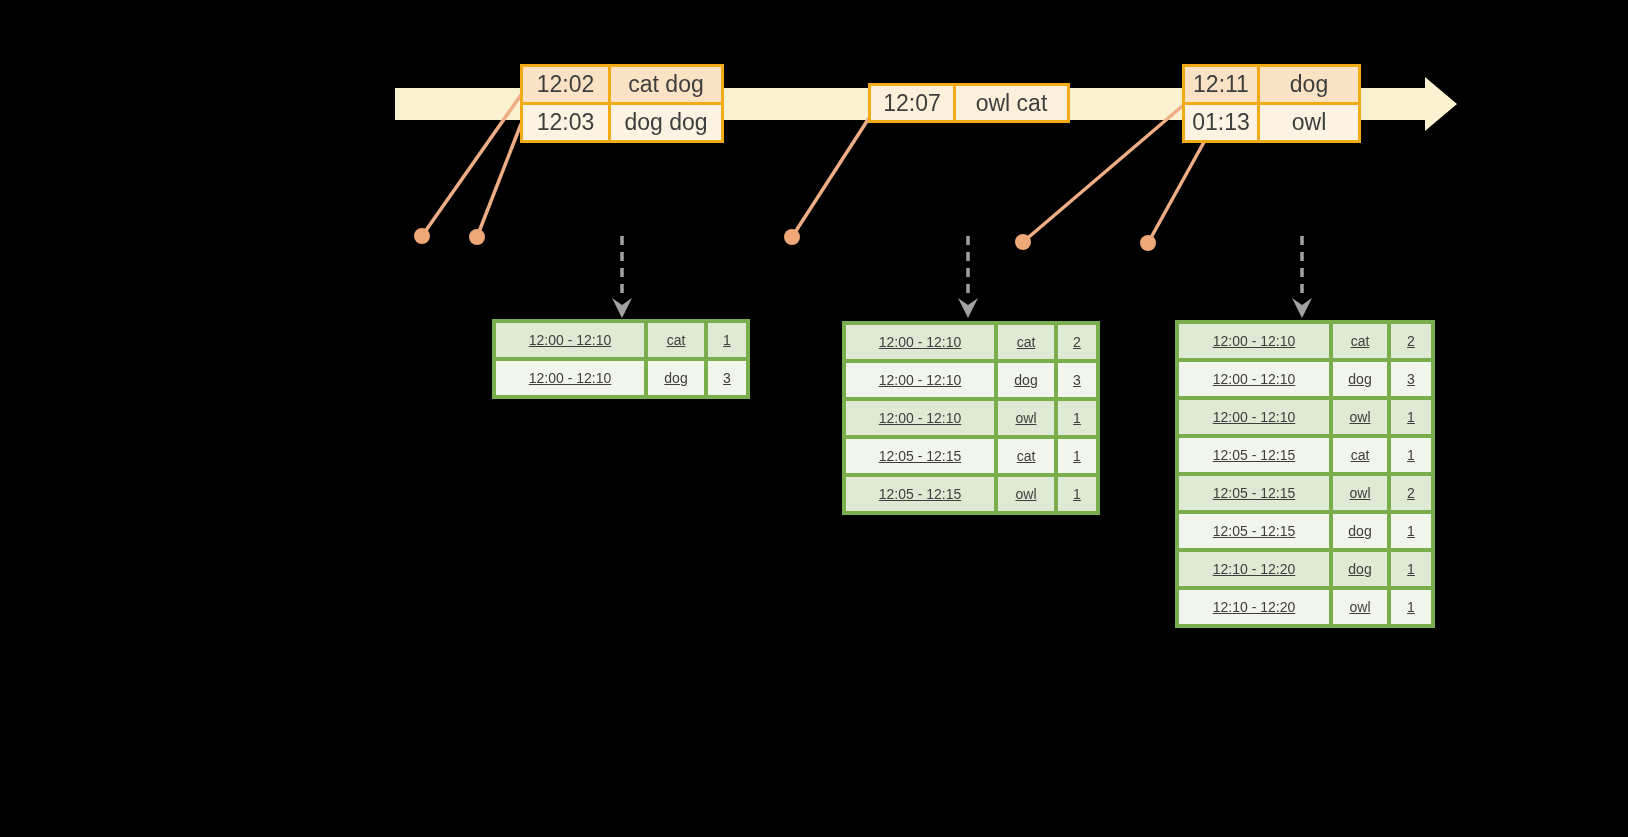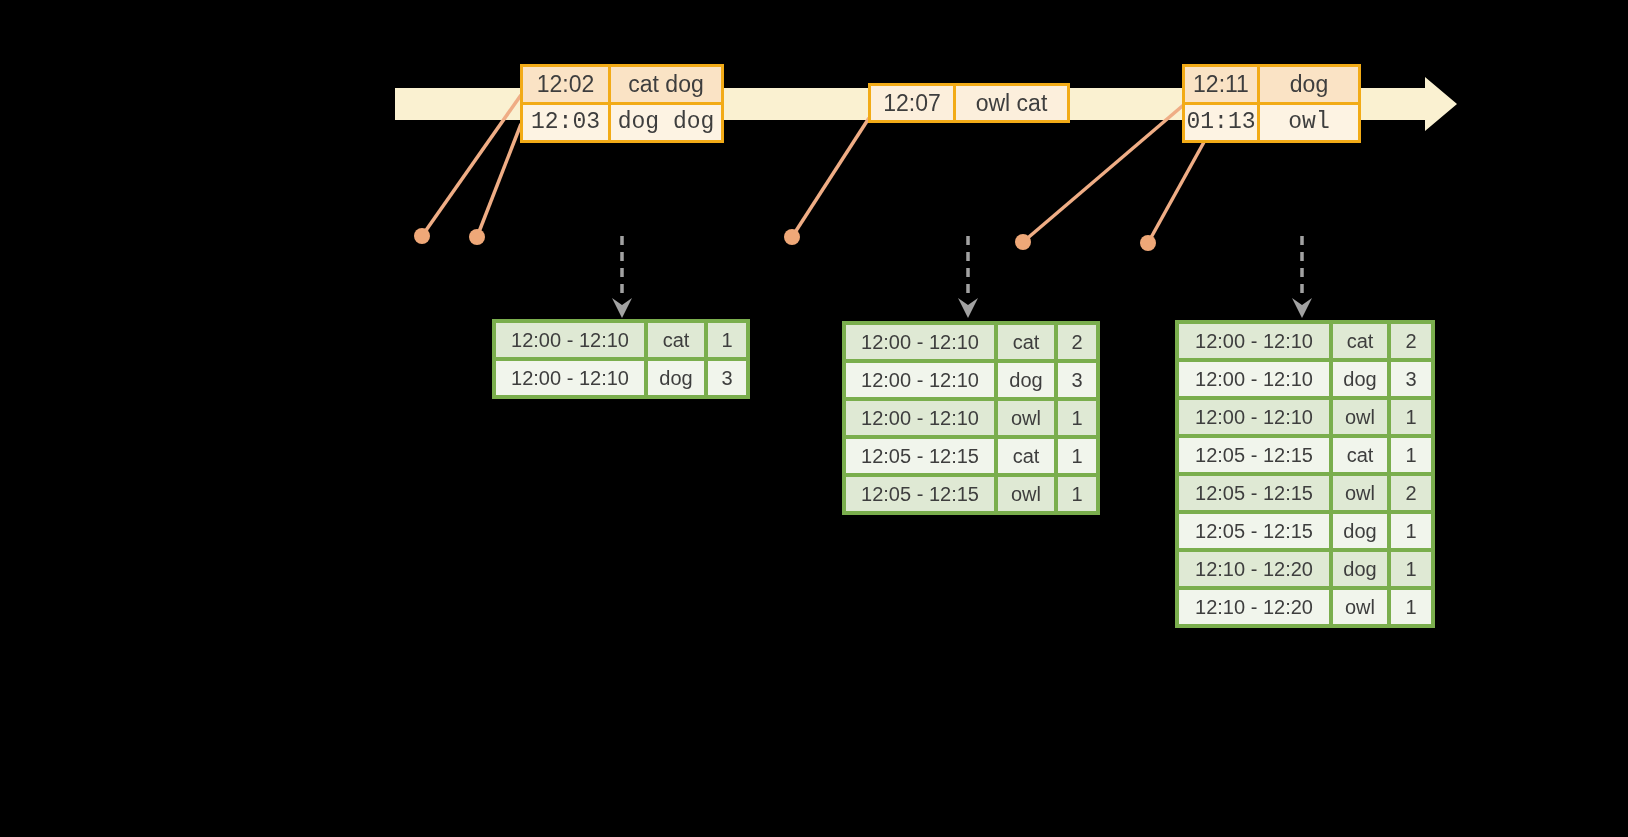--- a/index.html
+++ b/index.html
@@ -27,35 +27,35 @@
   
   .event-table{
     position:absolute;display:grid;gap:3px;padding:3px;
     background:var(--orange-border);grid-auto-rows:35px;box-sizing:border-box;
   }
   .event-table .cell{
     display:flex;align-items:center;justify-content:center;
     font-size:23px;line-height:1;color:var(--ink);
   }
   .event-table .cell.r0{background:var(--peach-dark);}
-  .event-table .cell.r1{background:var(--peach-light);font-family:Liberation Mono, monospace;}
+  .event-table .cell.r1{background:var(--peach-light);}
   .event-table.single{grid-auto-rows:34px;}
   .event-table.single .cell.r0{background:var(--peach-single);}
   #event-table-1{left:520px;top:64px;grid-template-columns:85px 110px;}
   #event-table-2{left:868px;top:83px;grid-template-columns:82px 111px;}
   #event-table-3{left:1182px;top:64px;grid-template-columns:72px 98px;}
 
   
   .result-table{
     position:absolute;display:grid;gap:4px;padding:4px;
     background:var(--green-border);grid-auto-rows:34px;box-sizing:border-box;
   }
   .result-table .cell{
     display:flex;align-items:center;justify-content:center;
-    font-size:20px;line-height:1;color:var(--ink);
+    font-size:14px;line-height:1;color:var(--ink);text-decoration:underline;
   }
   .result-table .cell.r0{background:var(--sage);}
   .result-table .cell.r1{background:var(--sage-light);}
   #result-table-1{left:492px;top:319px;grid-template-columns:148px 56px 38px;}
   #result-table-2{left:842px;top:321px;grid-template-columns:148px 56px 38px;}
   #result-table-3{left:1175px;top:320px;grid-template-columns:150px 54px 40px;}
 </style>
 </head>
 <body>
 

